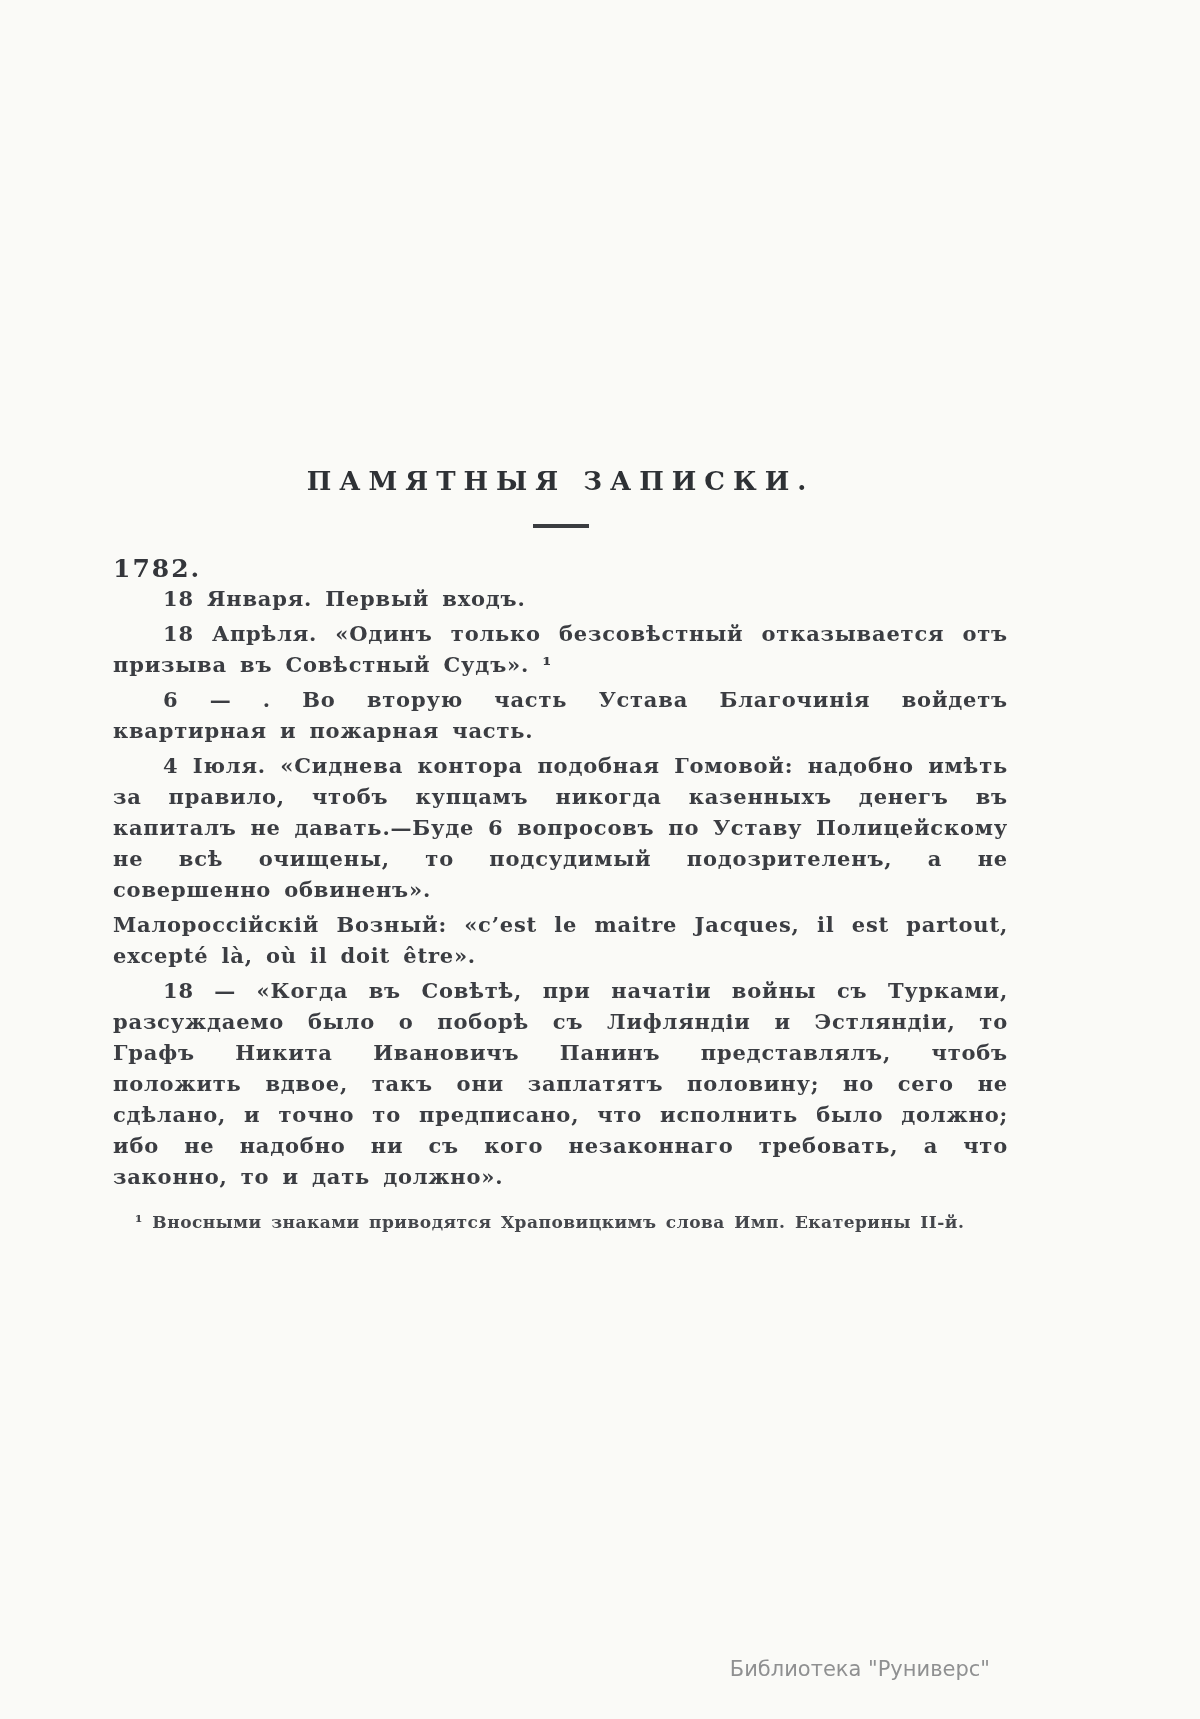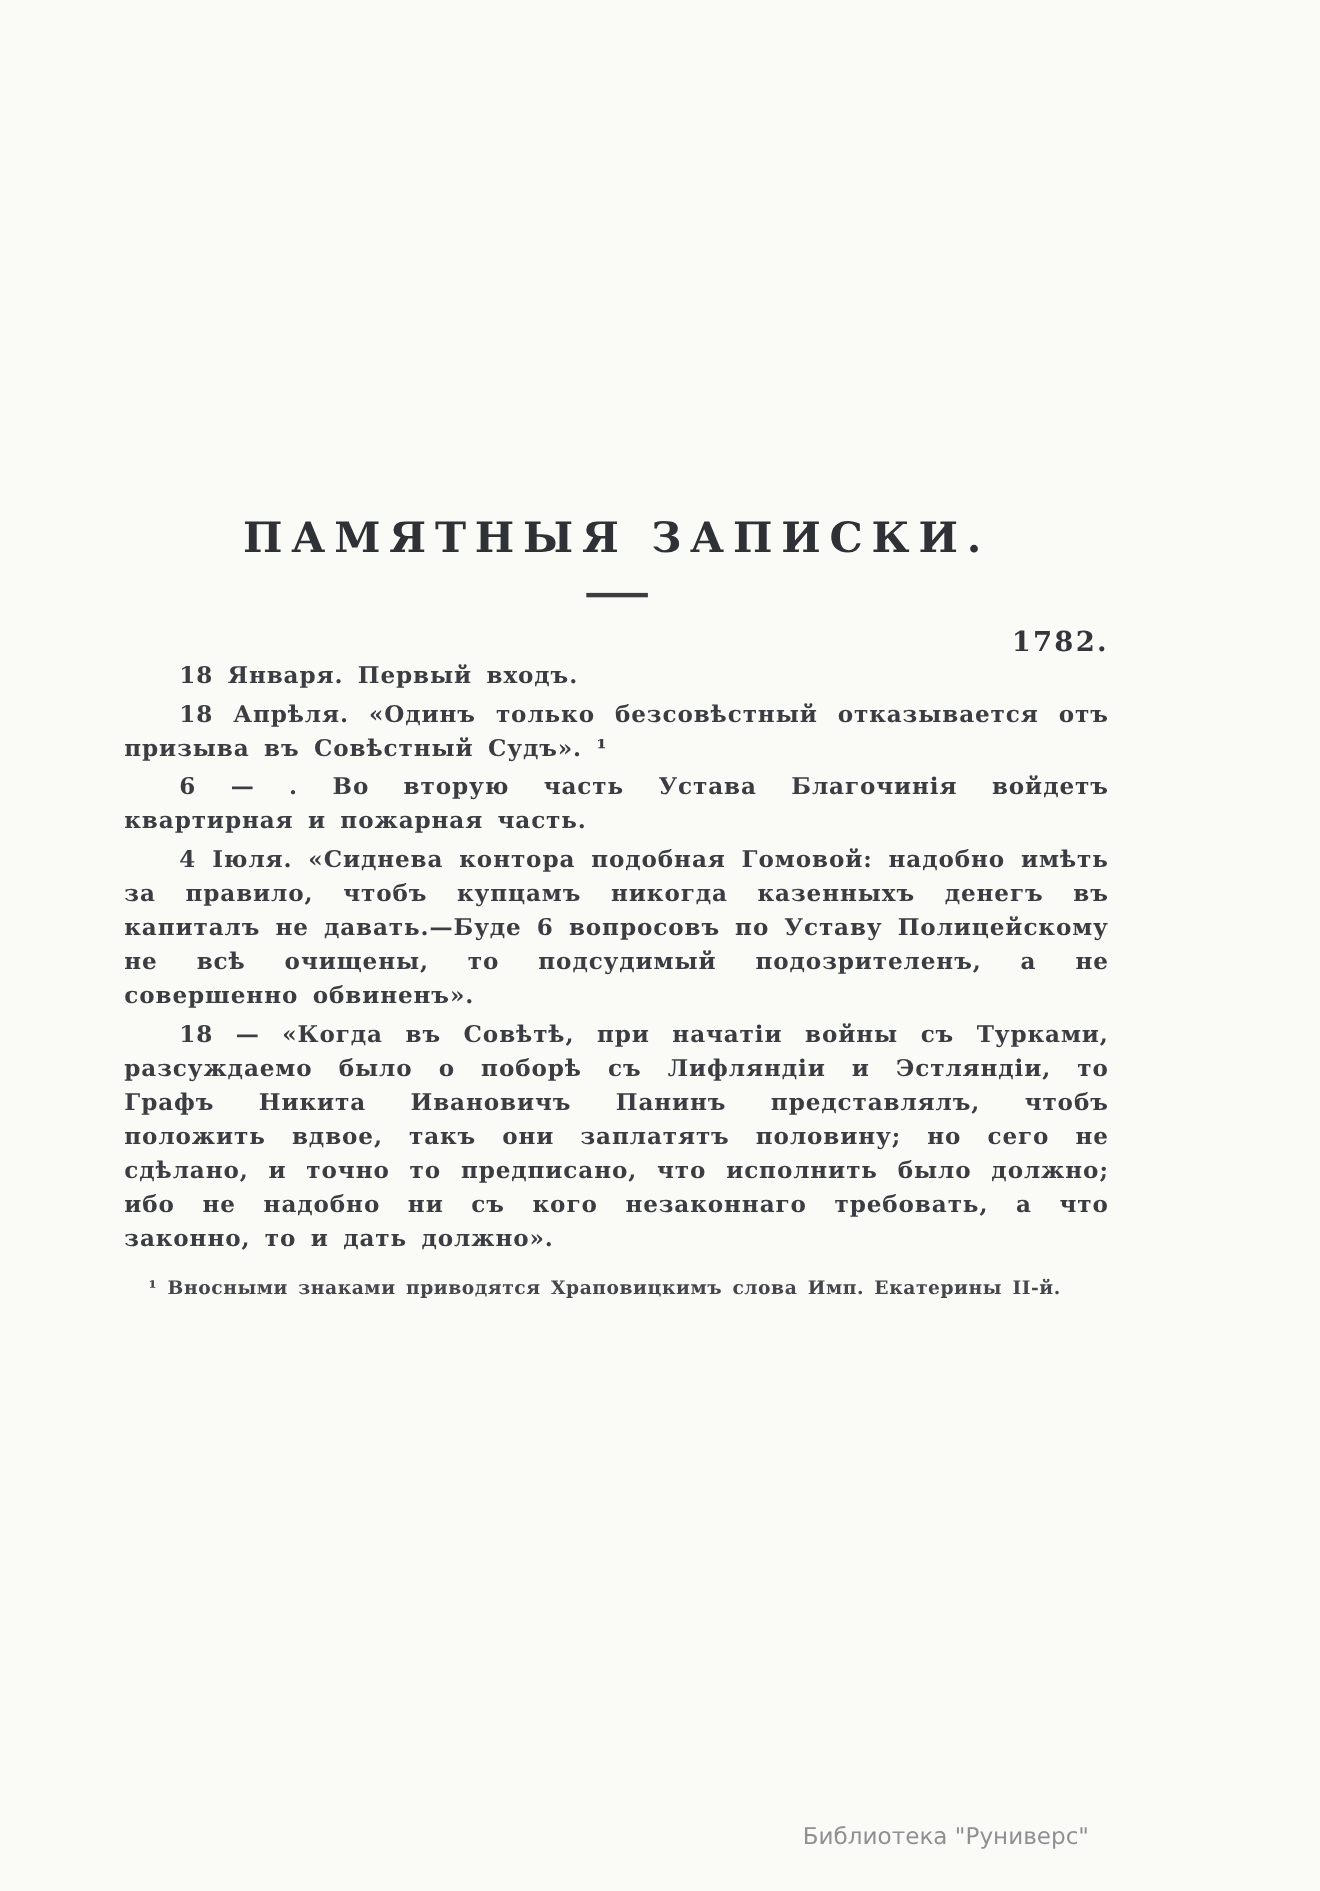--- a/index.html
+++ b/index.html
@@ -18,35 +18,35 @@
   }
   .text-block {
     position: absolute;
     left: 113px;
     top: 466px;
     width: 895px;
   }
   .title {
     margin: 0;
     text-align: center;
-    font-size: 38px;
+    font-size: 26px;
     font-weight: bold;
     letter-spacing: 8px;
     color: #2e3135;
     white-space: nowrap;
   }
   .divider {
     width: 56px;
     height: 4px;
     background: #3a3c40;
     margin: 28px auto 0 auto;
   }
   .year {
     margin: 26px 0 0 0;
-    text-align: right;
+    text-align: left;
     font-size: 25px;
     font-weight: bold;
     letter-spacing: 2px;
     color: #34363b;
   }
   .entries {
     font-size: 21px;
     line-height: 31px;
     font-weight: bold;
     letter-spacing: 0.8px;
@@ -91,20 +91,21 @@
 
     <div class="divider"></div>
 
     <h2 class="year">1782.</h2>
 
     <div class="entries">
         <p class="entry indent">18 Января. Первый входъ.</p>
         <p class="entry indent">18 Апрѣля. «Одинъ только безсовѣстный отказывается отъ призыва въ Совѣстный Судъ». ¹</p>
         <p class="entry indent">6 — . Во вторую часть Устава Благочинія войдетъ квартирная и пожарная часть.</p>
         <p class="entry indent">4 Іюля. «Сиднева контора подобная Гомовой: надобно имѣть за правило, чтобъ купцамъ никогда казенныхъ денегъ въ капиталъ не давать.—Буде 6 вопросовъ по Уставу Полицейскому не всѣ очищены, то подсудимый подозрителенъ, а не совершенно обвиненъ».</p>
+        <p class="entry">Малороссійскій Возный: «c’est le maitre Jacques, il est partout, excepté là, où il doit être».</p>
         <p class="entry indent">18 — «Когда въ Совѣтѣ, при начатіи войны съ Турками, разсуждаемо было о поборѣ съ Лифляндіи и Эстляндіи, то Графъ Никита Ивановичъ Панинъ представлялъ, чтобъ положить вдвое, такъ они заплатятъ половину; но сего не сдѣлано, и точно то предписано, что исполнить было должно; ибо не надобно ни съ кого незаконнаго требовать, а что законно, то и дать должно».</p>
       </div>
 
     <p class="footnote">¹ Вносными знаками приводятся Храповицкимъ слова Имп. Екатерины II-й.</p>
 
   </div>
 
   <div class="watermark">Библиотека "Руниверс"</div>
 
 </div>

